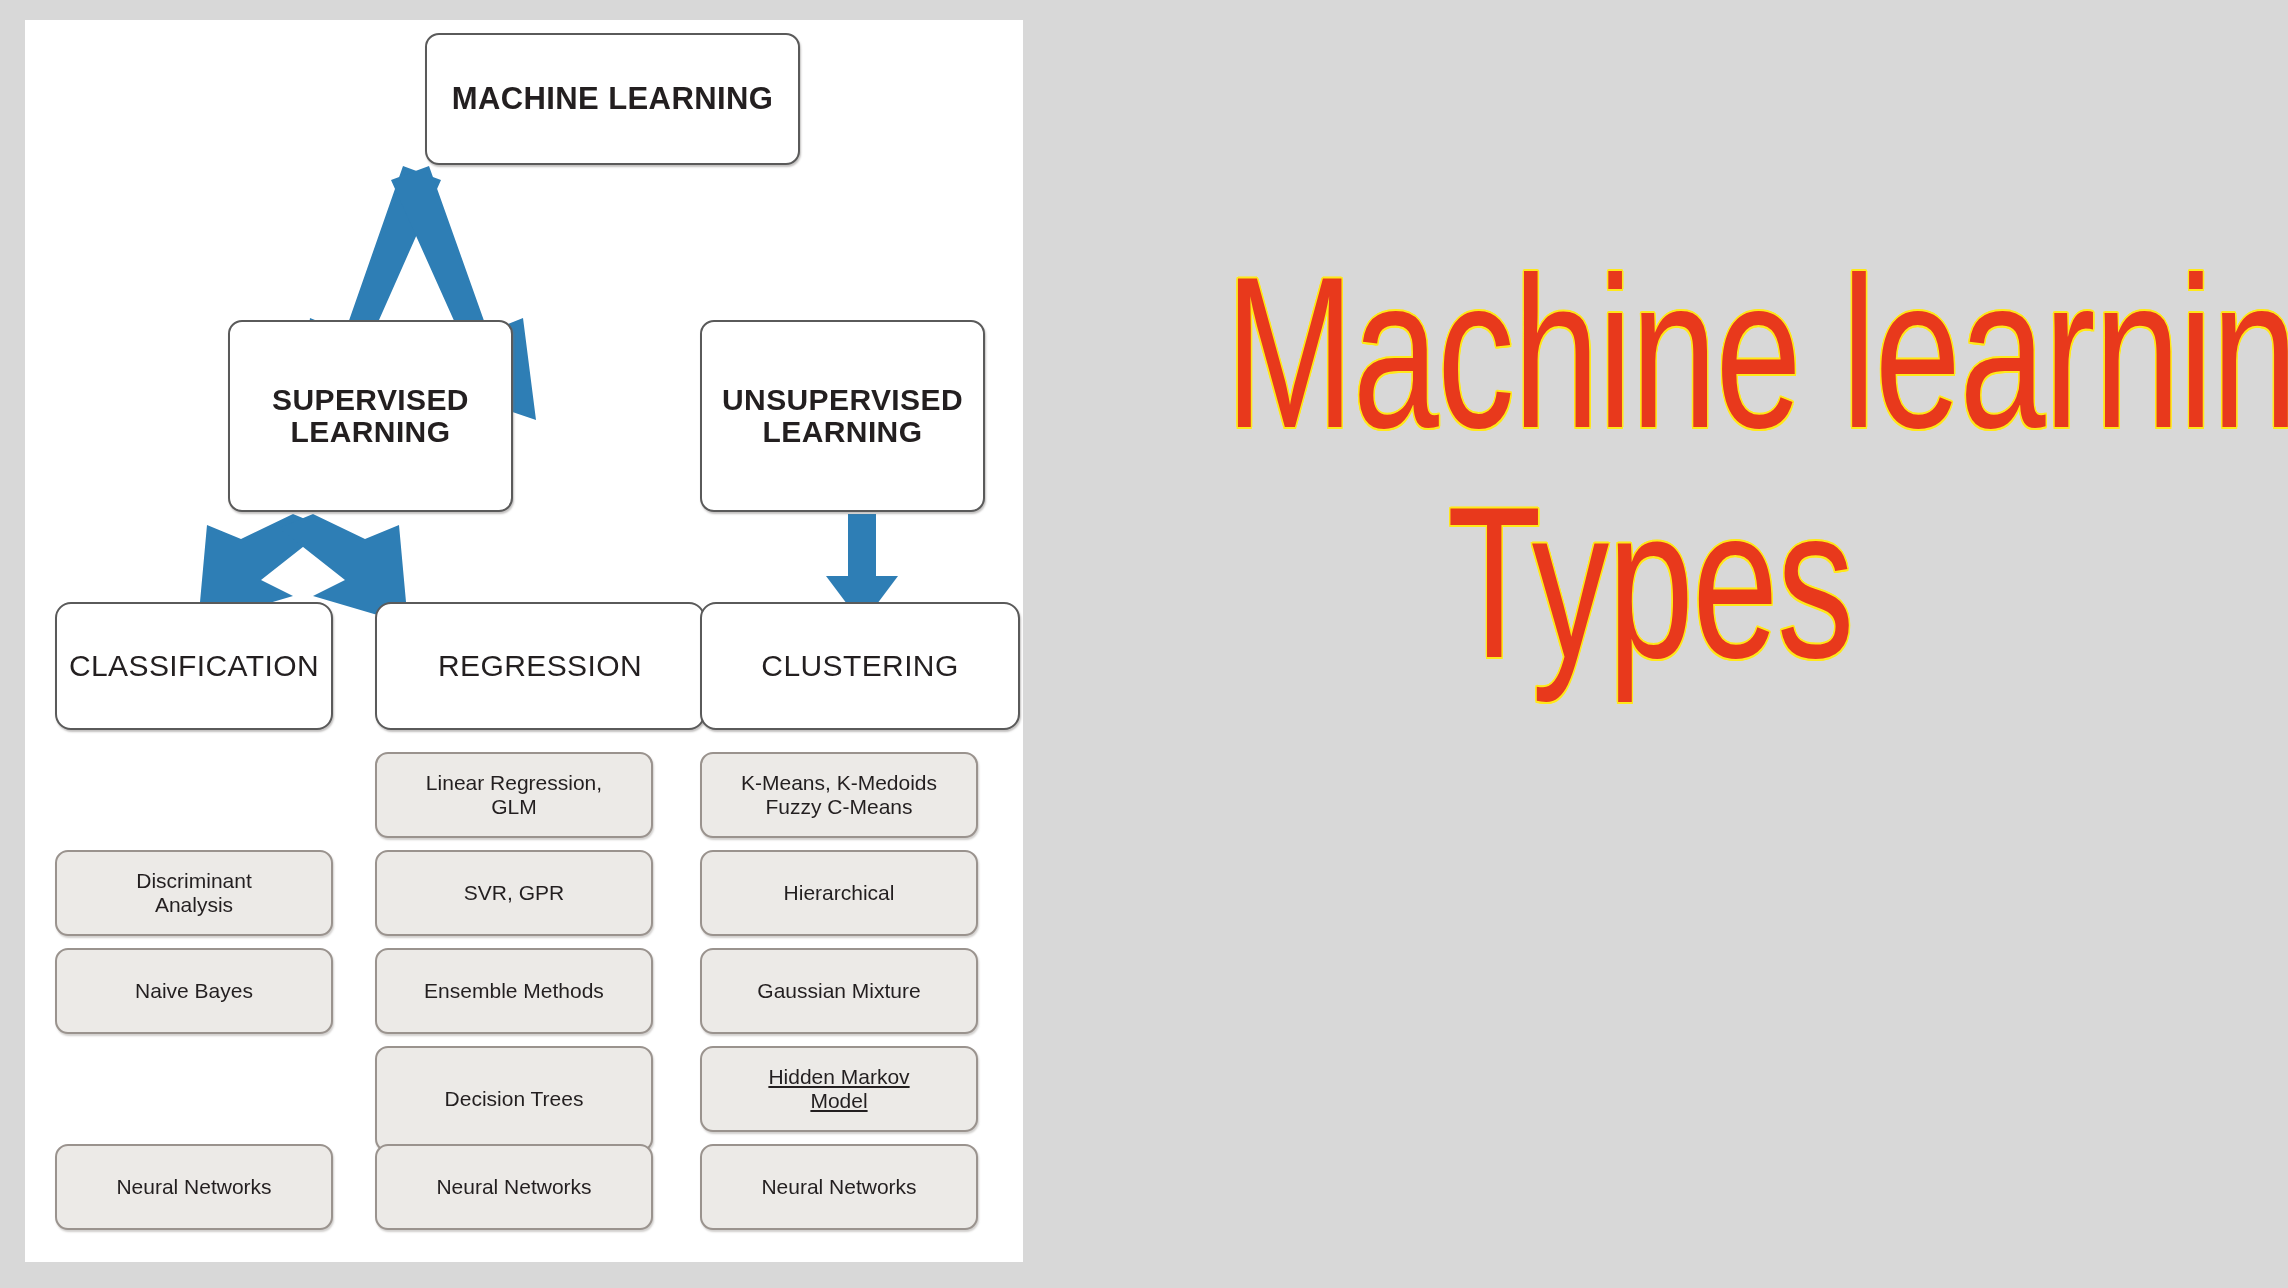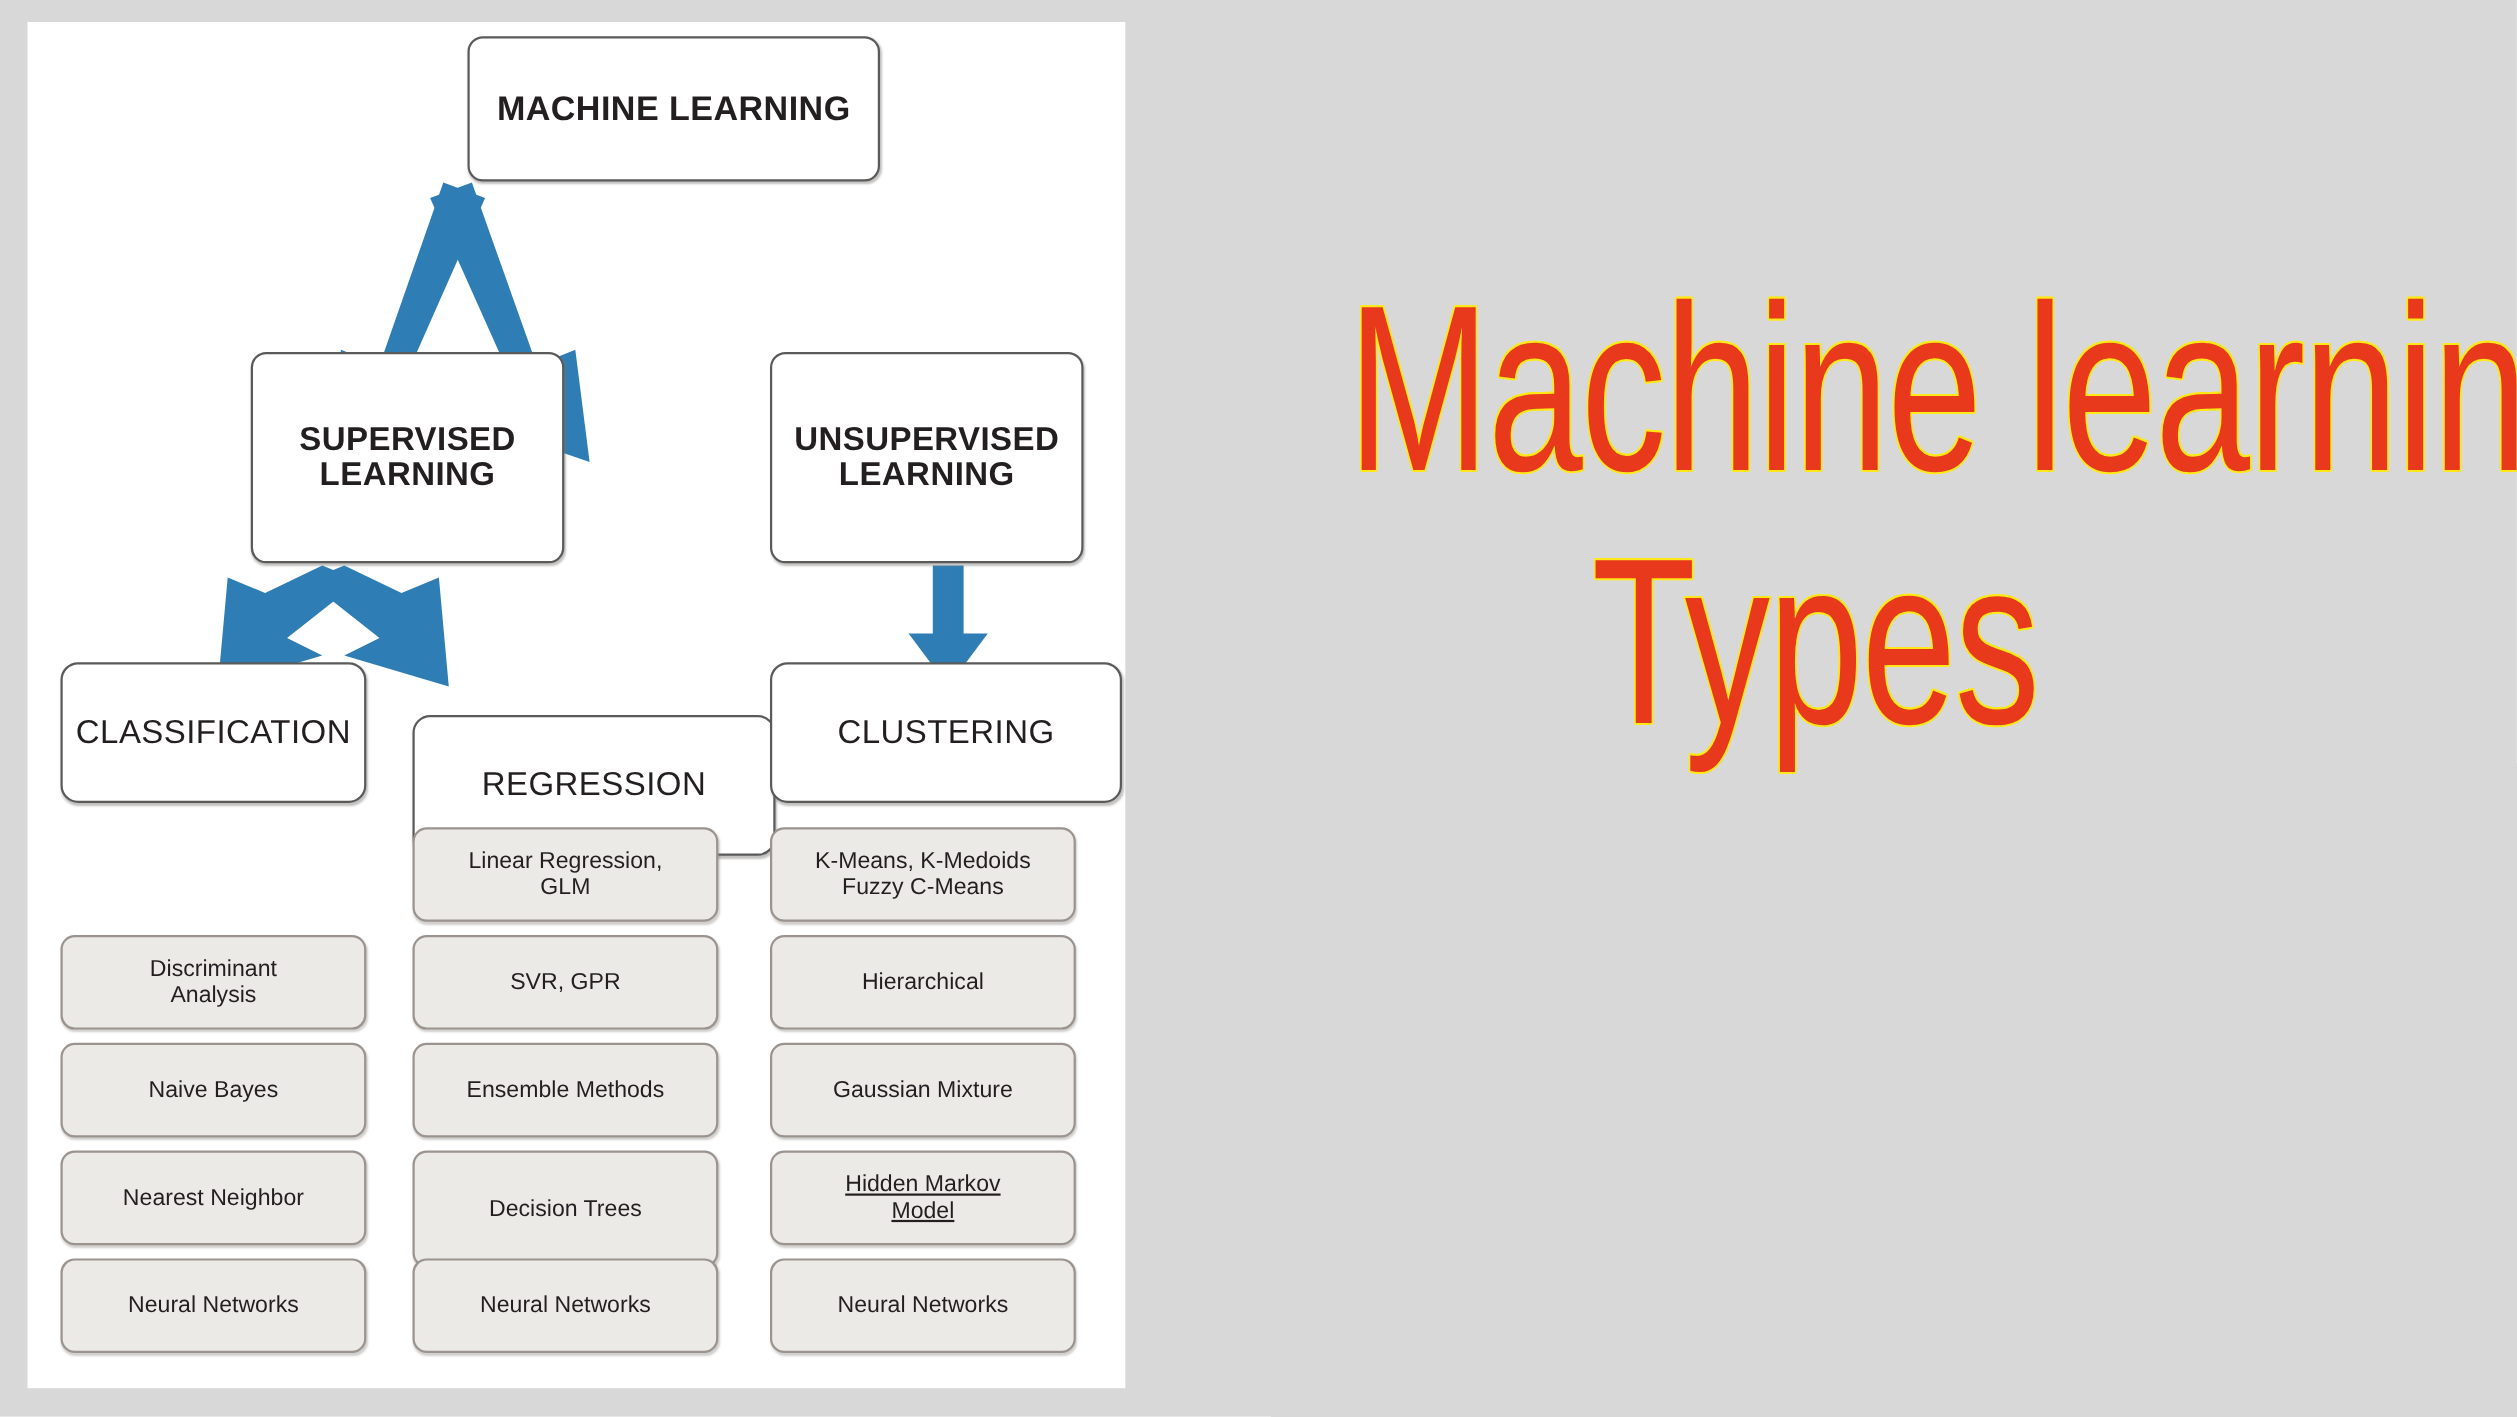--- a/index.html
+++ b/index.html
@@ -214,28 +214,25 @@
 
     <div class="leaf" style="left:30px; top:830px; width:278px; height:86px;">
       <span>
         <span class="label">Discriminant</span>
         <span class="label">Analysis</span>
       </span>
     </div>
     <div class="leaf" style="left:30px; top:928px; width:278px; height:86px;">
       <span class="label">Naive Bayes</span>
     </div>
-    <div class="leaf" style="left:30px; top:1026px; width:278px; height:86px;">
-      <span class="label">Nearest Neighbor</span>
-    </div>
     <div class="leaf" style="left:30px; top:1124px; width:278px; height:86px;">
       <span class="label">Neural Networks</span>
     </div>
 
-    <div class="node category" style="left:350px; top:582px; width:330px; height:128px;margin-top:48px;">
+    <div class="node category" style="left:350px; top:582px; width:330px; height:128px;">
       <span class="label">REGRESSION</span>
     </div>
 
     <div class="leaf" style="left:350px; top:732px; width:278px; height:86px;">
       <span>
         <span class="label">Linear Regression,</span>
         <span class="label">GLM</span>
       </span>
     </div>
     <div class="leaf" style="left:350px; top:830px; width:278px; height:86px;">

